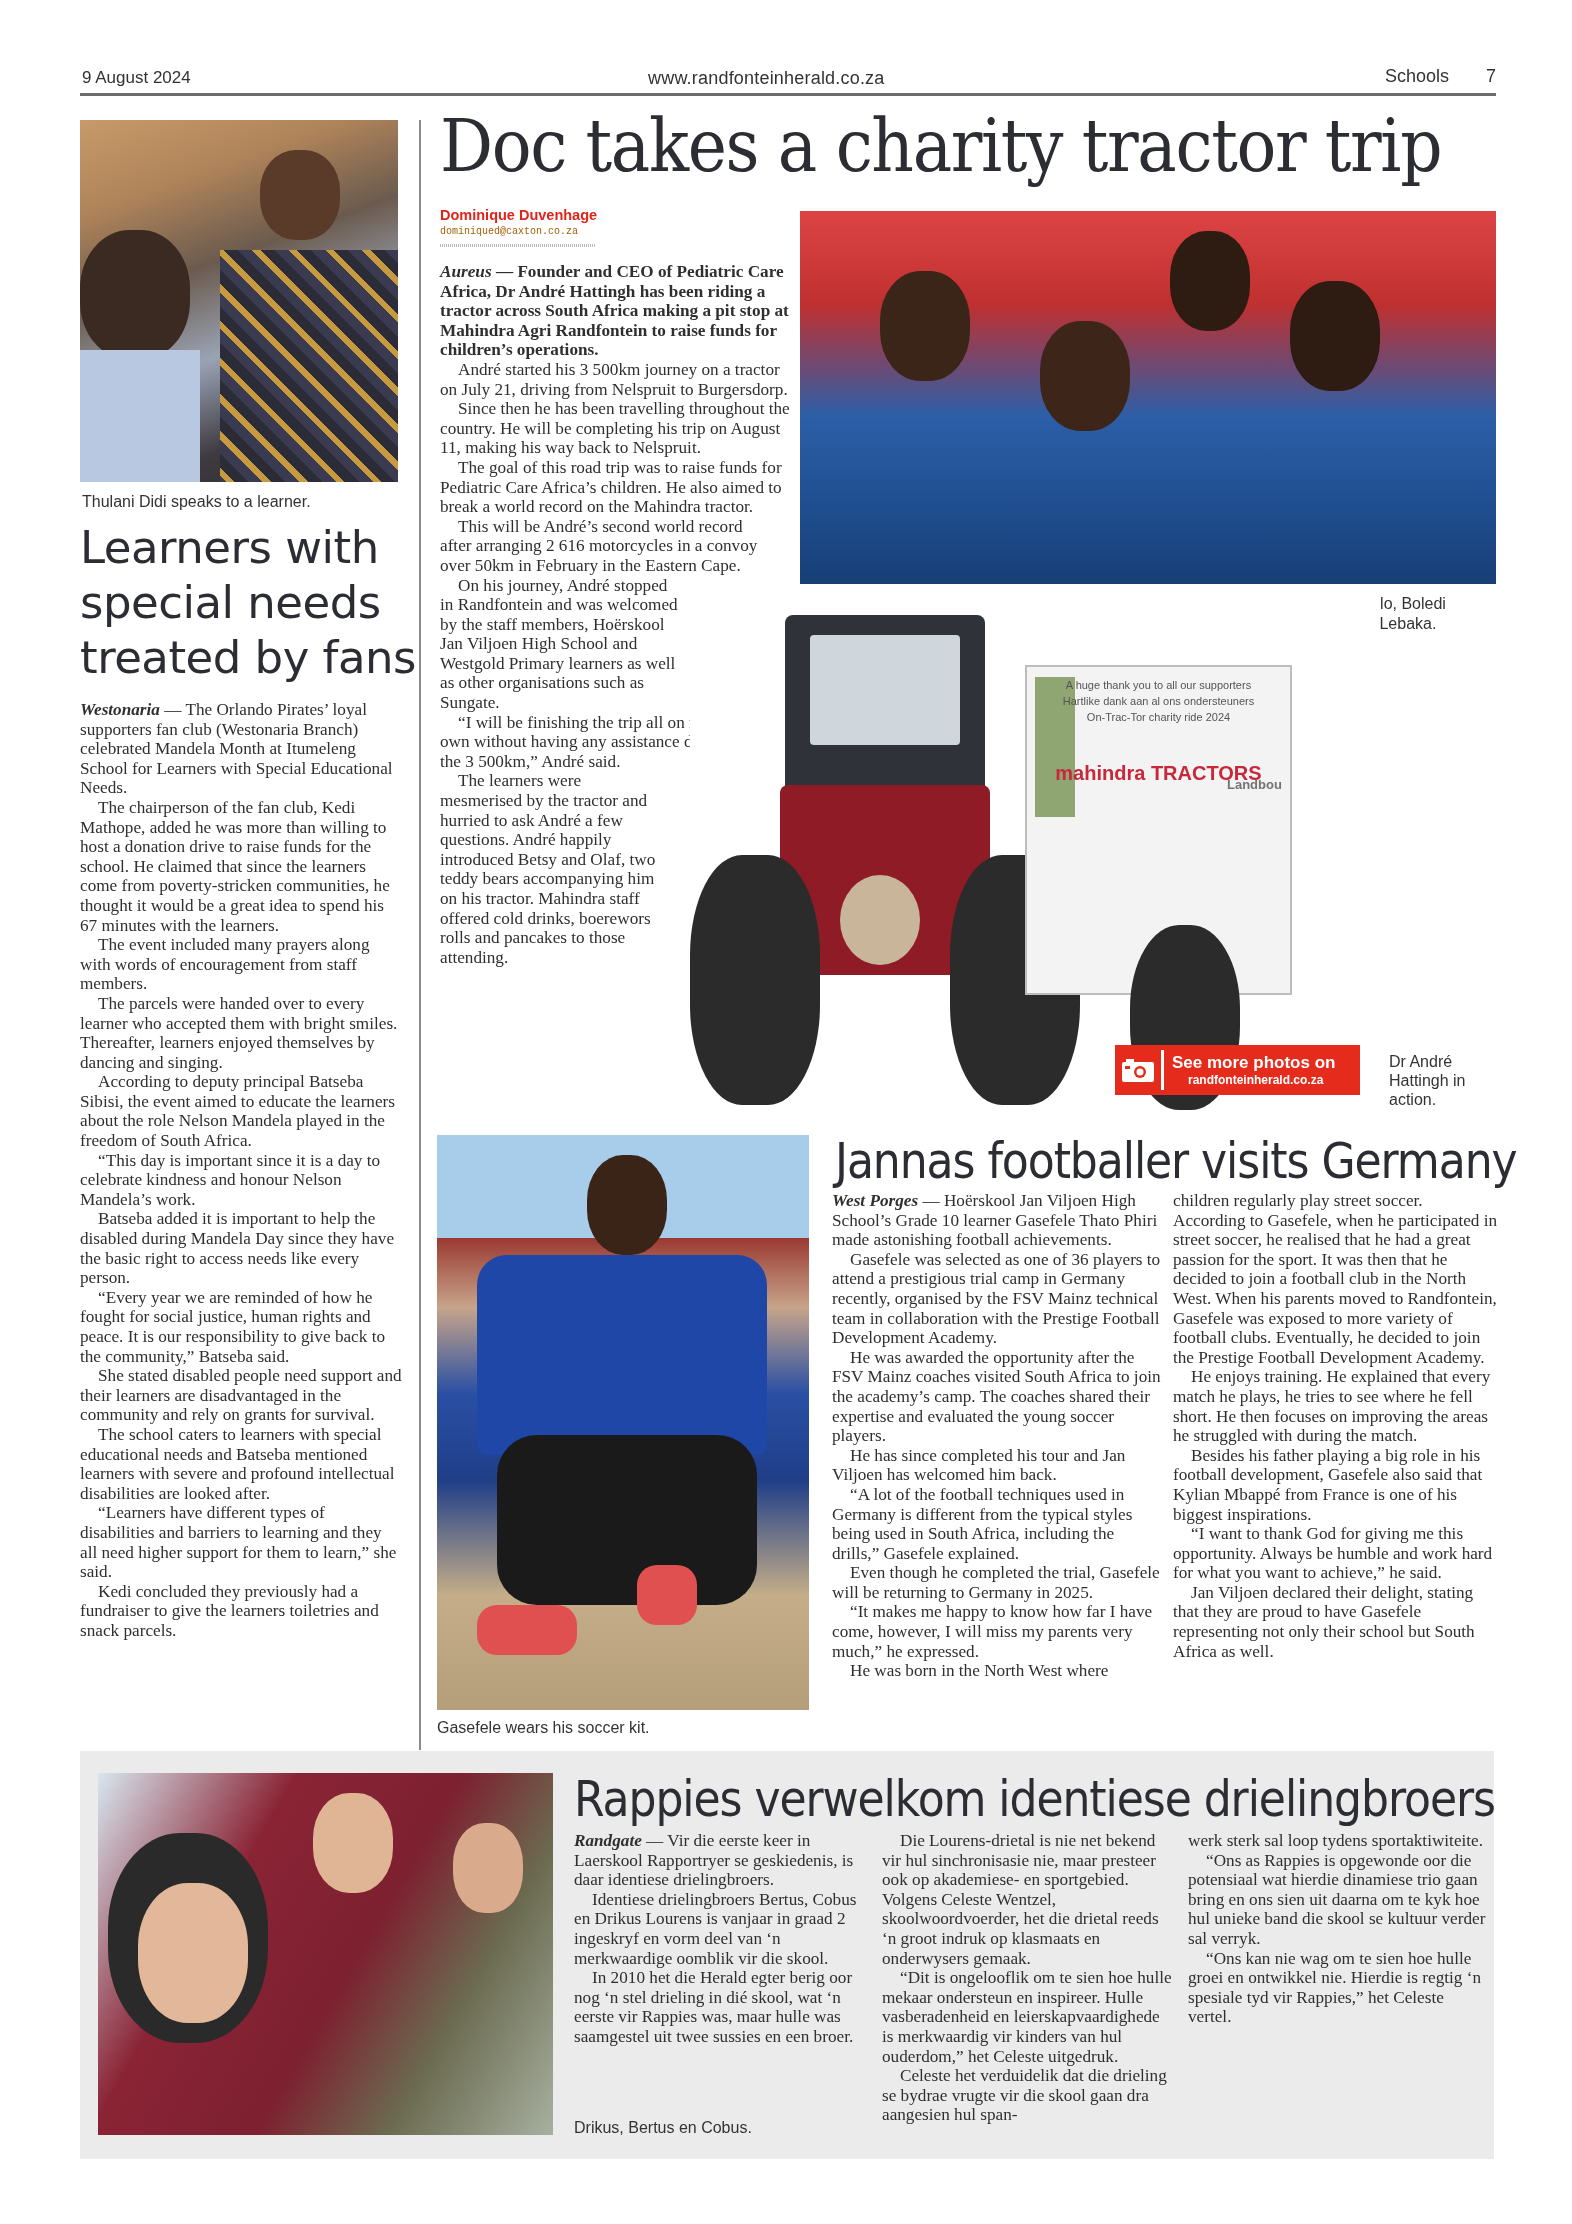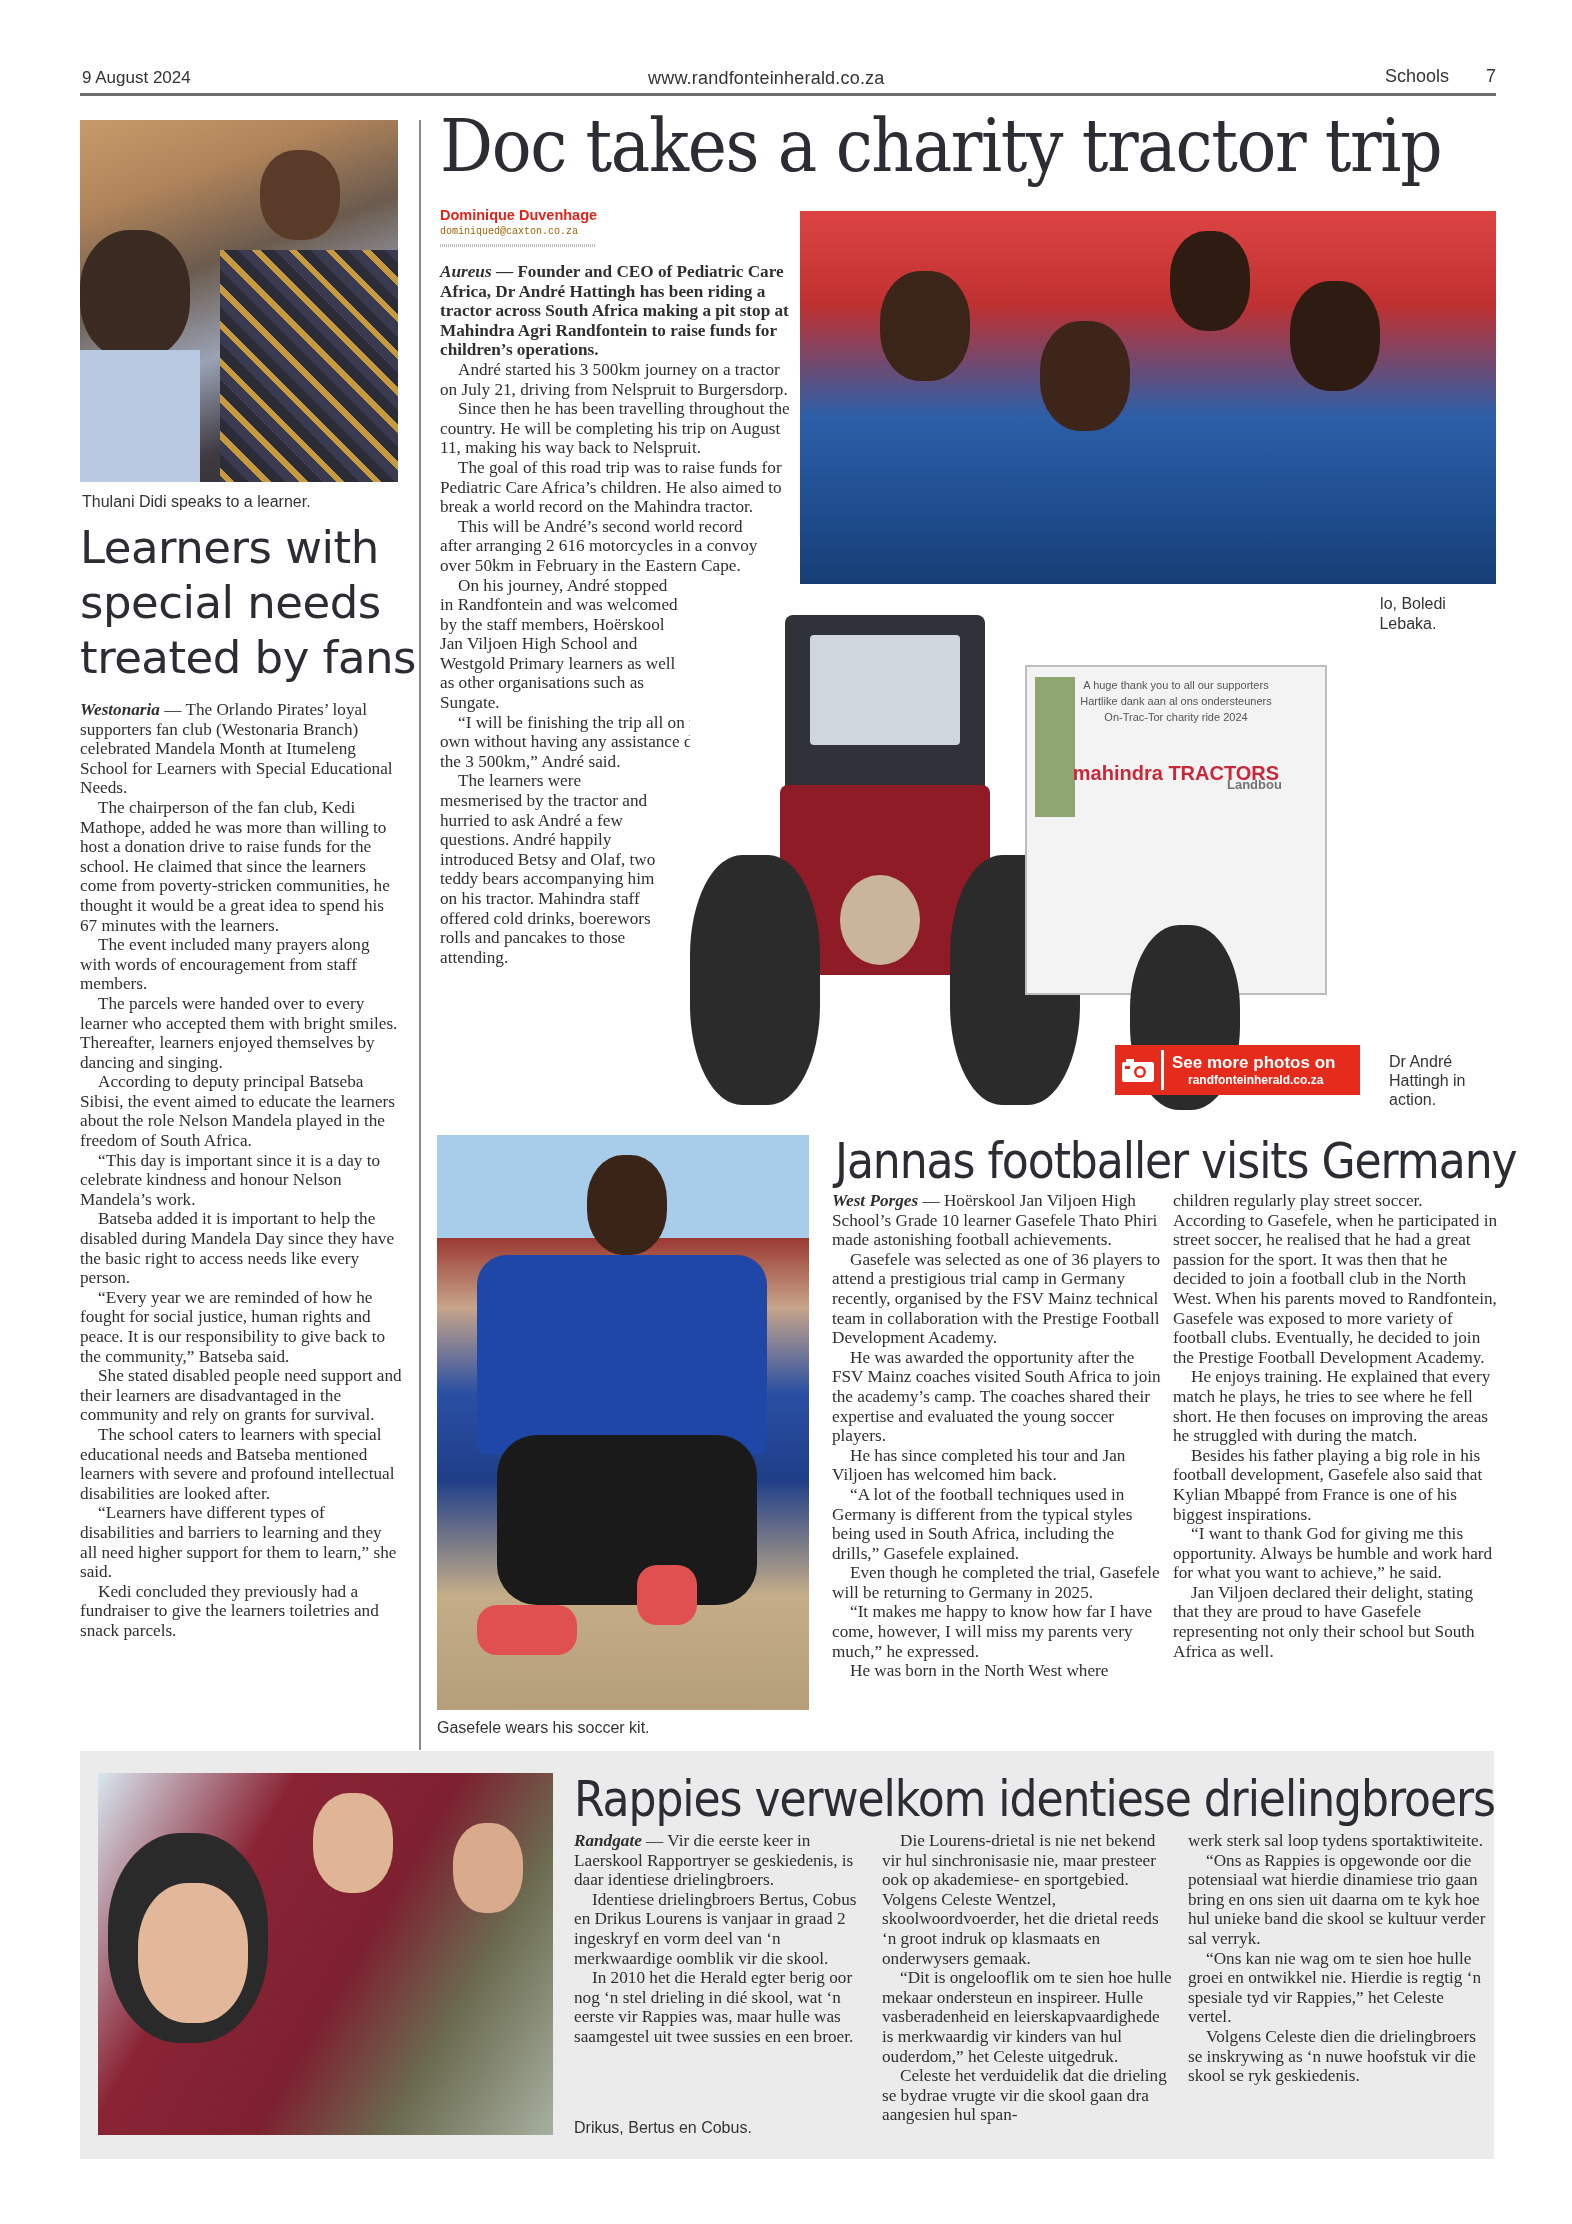--- a/index.html
+++ b/index.html
@@ -127,21 +127,21 @@
   <p style="width:225px;">The learners were mesmerised by the tractor and hurried to ask André a few questions. André happily introduced Betsy and Olaf, two teddy bears accompanying him on his tractor. Mahindra staff offered cold drinks, boerewors rolls and pancakes to those attending.</p>
 </div>
 
 <div class="abs photo-tractor">
   <div class="abs" style="left:95px; top:20px; width:200px; height:190px; background:#2f3238; border-radius:8px;"></div>
   <div class="abs" style="left:120px; top:40px; width:150px; height:110px; background:#cfd6dc; border-radius:4px;"></div>
   <div class="abs" style="left:90px; top:190px; width:210px; height:190px; background:#8e1b26; border-radius:8px;"></div>
   <div class="abs" style="left:150px; top:280px; width:80px; height:90px; border-radius:50%; background:#c9b69a;"></div>
   <div class="abs tr-wheel" style="left:0; top:260px; width:130px; height:250px; border-radius:40%;"></div>
   <div class="abs tr-wheel" style="left:260px; top:260px; width:130px; height:250px; border-radius:40%;"></div>
-  <div class="abs" style="left:335px; top:70px; width:302px; height:330px; background:#f3f3f3; border:2px solid #bdbdbd;">
+  <div class="abs" style="left:335px; top:70px; width:267px; height:330px; background:#f3f3f3; border:2px solid #bdbdbd;">
     <div class="abs" style="left:8px; top:10px; width:40px; height:140px; background:#8fa673;"></div>
     <div class="abs tr-banner-line" style="top:12px;">A huge thank you to all our supporters</div>
     <div class="abs tr-banner-line" style="top:28px;">Hartlike dank aan al ons ondersteuners</div>
     <div class="abs tr-banner-line" style="top:44px;">On-Trac-Tor charity ride 2024</div>
     <div class="abs tr-mahindra" style="top:66px;">mahindra TRACTORS</div>
     <div class="abs" style="left:200px; top:110px; font-family:'Liberation Sans',sans-serif; font-size:13px; color:#737373; font-weight:bold;">Landbou</div>
   </div>
   <div class="abs tr-wheel" style="left:440px; top:330px; width:110px; height:185px; border-radius:45%;"></div>
 </div>
 
@@ -210,14 +210,13 @@
 
 <div class="abs body" style="left:882px; top:1831px; width:290px;">
   <p>Die Lourens-drietal is nie net bekend vir hul sinchronisasie nie, maar presteer ook op akademiese- en sportgebied. Volgens Celeste Wentzel, skoolwoordvoerder, het die drietal reeds ‘n groot indruk op klasmaats en onderwysers gemaak.</p>
   <p>“Dit is ongelooflik om te sien hoe hulle mekaar ondersteun en inspireer. Hulle vasberadenheid en leierskapvaardighede is merkwaardig vir kinders van hul ouderdom,” het Celeste uitgedruk.</p>
   <p>Celeste het verduidelik dat die drieling se bydrae vrugte vir die skool gaan dra aangesien hul span-</p>
 </div>
 <div class="abs body" style="left:1188px; top:1831px; width:300px;">
   <p class="first">werk sterk sal loop tydens sportaktiwiteite.</p>
   <p>“Ons as Rappies is opgewonde oor die potensiaal wat hierdie dinamiese trio gaan bring en ons sien uit daarna om te kyk hoe hul unieke band die skool se kultuur verder sal verryk.</p>
   <p>“Ons kan nie wag om te sien hoe hulle groei en ontwikkel nie. Hierdie is regtig ‘n spesiale tyd vir Rappies,” het Celeste vertel.</p>
-  <p>Volgens Celeste dien die drielingbroers se inskrywing as ‘n nuwe hoofstuk vir die skool se ryk geskiedenis.</p>
 </div>
 
 </body></html>

